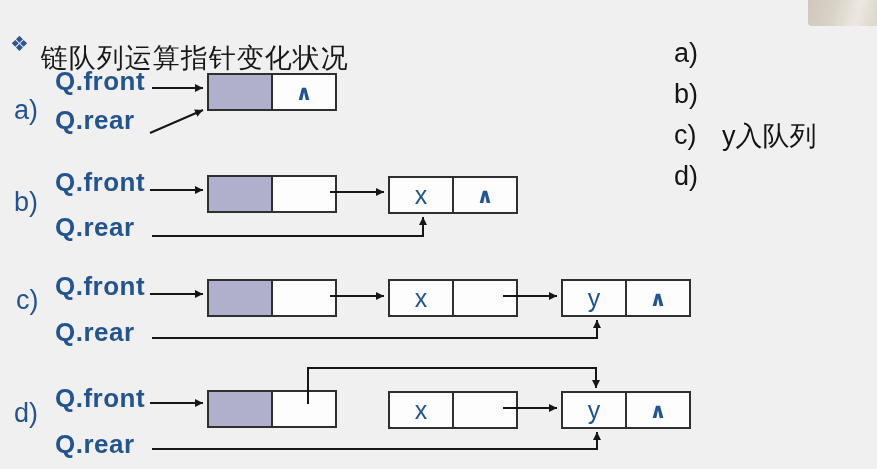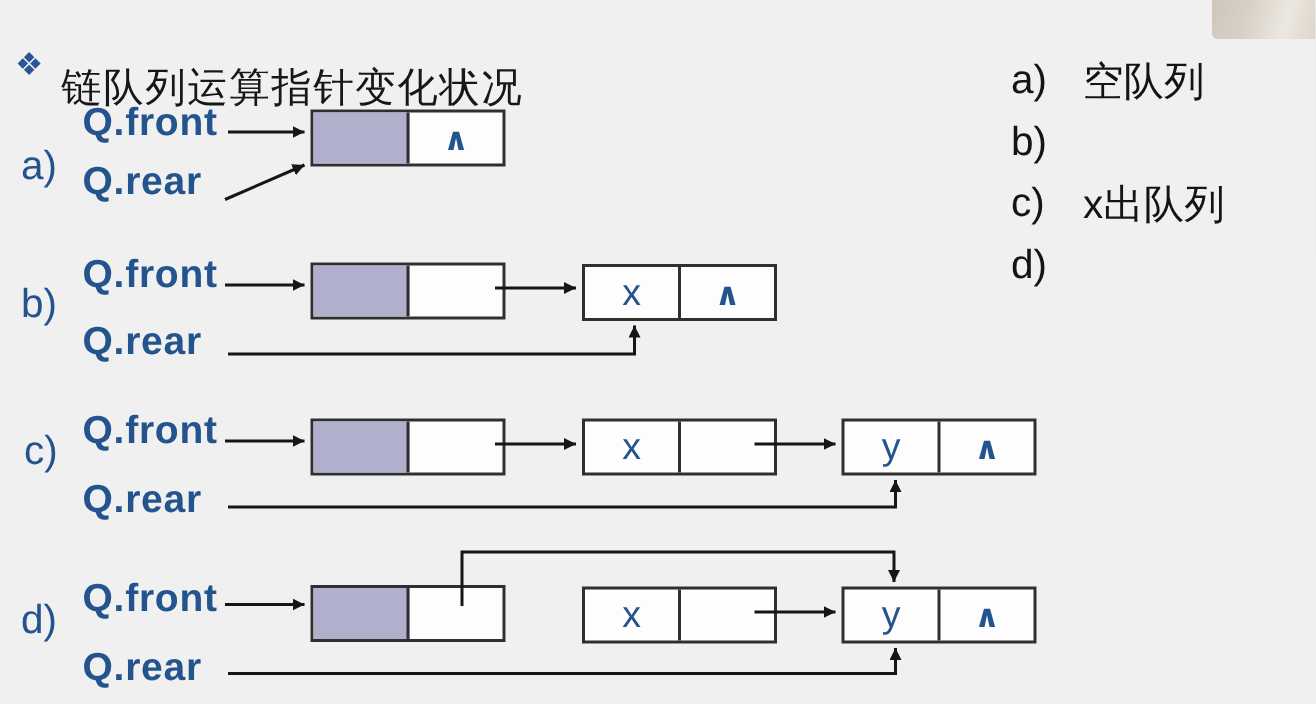--- a/index.html
+++ b/index.html
@@ -110,28 +110,27 @@
   <div class="title-row">
     <span class="title-bullet">❖</span>
     <span class="page-title">链队列运算指针变化状况</span>
   </div>
 
   <div class="photo"></div>
 
   <div class="legend">
     <div class="legend-item">
       <span class="lg-label">a)</span>
-      <span class="lg-text">空队列</span>
     </div>
     <div class="legend-item">
       <span class="lg-label">b)</span>
     </div>
     <div class="legend-item">
       <span class="lg-label">c)</span>
-      <span class="lg-text">x出队列</span>
+      <span class="lg-text">y入队列</span>
     </div>
     <div class="legend-item">
       <span class="lg-label">d)</span>
     </div>
   </div>
 
   <div class="row-label" style="left:14px; top:95px;">a)</div>
   <div class="ptr-label" style="left:55px; top:66px;">Q.front</div>
   <div class="ptr-label" style="left:55px; top:105px;">Q.rear</div>
   <div class="node" style="left:207px; top:73px;">

